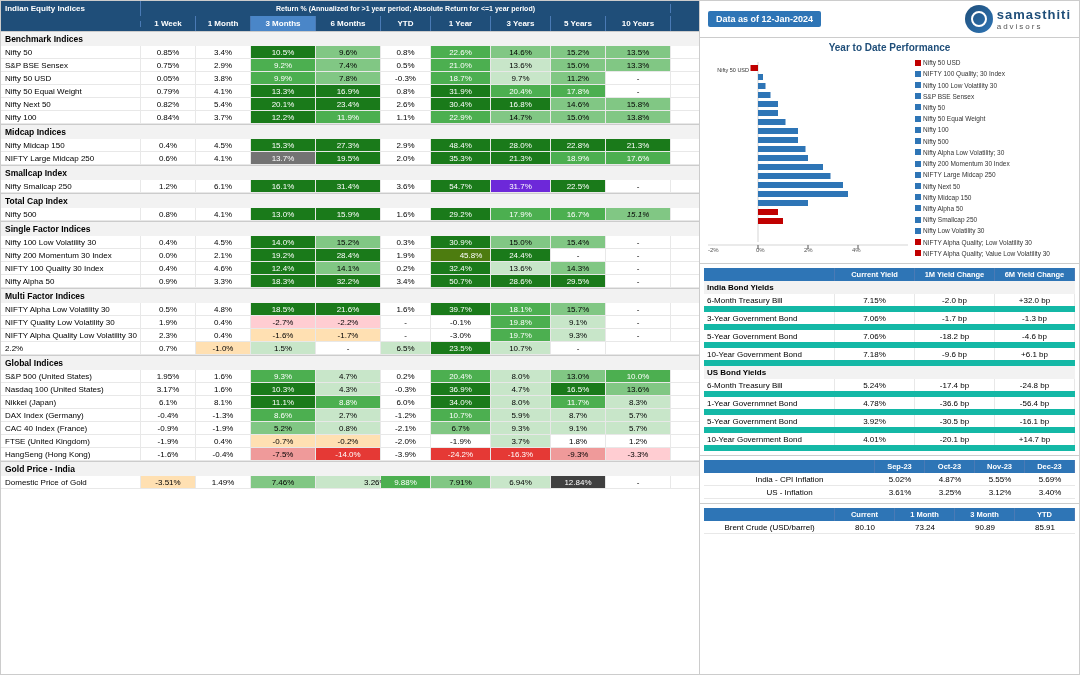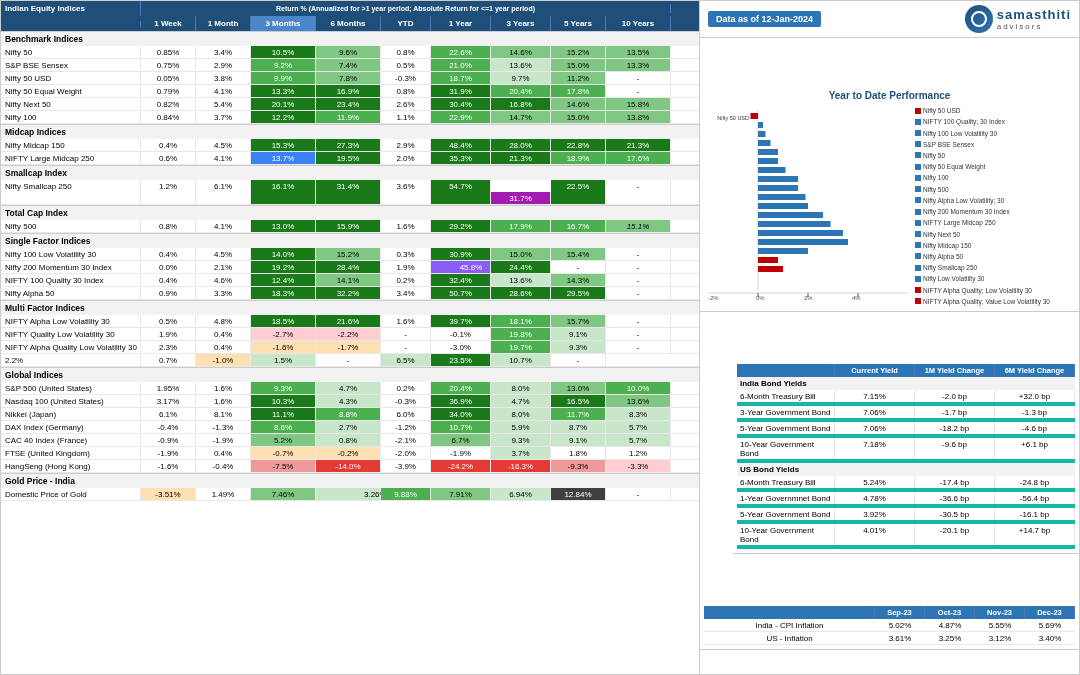--- a/index.html
+++ b/index.html
@@ -21,21 +21,20 @@
       flex-shrink: 0;
       border: 1px solid #ccc;
     }
     .right-panel {
       width: 380px;
       flex-shrink: 0;
       display: flex;
       flex-direction: column;
       border: 1px solid #ccc;
       border-left: none;
-      gap: 48px;
     }
     
     .table-header-row {
       background: #1f4e79;
       color: white;
       display: grid;
       grid-template-columns: 140px 55px 55px 65px 65px 50px 60px 60px 55px 65px;
       align-items: center;
     }
     .table-header-row .col-header {
@@ -135,42 +134,41 @@
     .legend-dot {
       width: 6px;
       height: 6px;
       background: #2e75b6;
       flex-shrink: 0;
     }
     
     .bonds-section {
       padding: 4px;
       border-bottom: 1px solid #ccc;
-      margin-left: 33px;
     }
     .bonds-header {
       display: grid;
       grid-template-columns: 1fr 80px 80px 80px;
       background: #2e75b6;
       color: white;
       font-size: 7.5px;
       font-weight: bold;
     }
     .bonds-header .bh { padding: 2px 3px; text-align: center; border-right: 1px solid #4a7ab5; }
     .bonds-header .bh:first-child { text-align: left; }
     .bond-section-title {
       font-weight: bold;
       font-size: 8px;
       padding: 2px 3px;
       background: #f2f2f2;
     }
     .bond-row {
       display: grid;
       grid-template-columns: 1fr 80px 80px 80px;
-      border-bottom: 4px solid #14b8a6;
+      border-bottom: 6px solid #14b8a6;
       font-size: 8px;
     }
     .bond-row .bc { padding: 1.5px 3px; text-align: center; border-right: 1px solid #e8e8e8; }
     .bond-row .bc:first-child { text-align: left; }
     
     .inflation-section {
       padding: 4px;
       border-bottom: 1px solid #ccc;
     }
     .inflation-header {
@@ -318,38 +316,38 @@
           <div class="cell">2.9%</div>
           <div class="cell" style="background: rgb(26, 122, 26); color: white;">48.4%</div>
           <div class="cell" style="background: rgb(26, 122, 26); color: white;">28.0%</div>
           <div class="cell" style="background: rgb(26, 122, 26); color: white; text-align: center;">22.8%</div>
           <div class="cell" style="background: rgb(26, 122, 26); color: white;">21.3%</div>
         </div>
         <div class="data-row">
           <div class="cell">NIFTY Large Midcap 250</div>
           <div class="cell">0.6%</div>
           <div class="cell">4.1%</div>
-          <div class="cell" style="background: #3b82f6; color: white;">13.7%</div>
+          <div class="cell" style="background: #737373; color: white;">13.7%</div>
           <div class="cell" style="background: rgb(26, 122, 26); color: white;">19.5%</div>
           <div class="cell">2.0%</div>
           <div class="cell" style="background: rgb(26, 122, 26); color: white;">35.3%</div>
           <div class="cell" style="background: rgb(26, 122, 26); color: white;">21.3%</div>
           <div class="cell" style="background: rgb(76, 175, 80); color: white;">18.9%</div>
           <div class="cell" style="background: rgb(76, 175, 80); color: white;">17.6%</div>
         </div>
         <div class="section-title">Smallcap Index</div>
         <div class="data-row">
           <div class="cell">Nifty Smallcap 250</div>
           <div class="cell">1.2%</div>
           <div class="cell">6.1%</div>
           <div class="cell" style="background: rgb(26, 122, 26); color: white;">16.1%</div>
           <div class="cell" style="background: rgb(26, 122, 26); color: white;">31.4%</div>
           <div class="cell">3.6%</div>
           <div class="cell" style="background: rgb(26, 122, 26); color: white;">54.7%</div>
-          <div class="cell" style="background: #a21caf; color: white; margin-top: 12px;">31.7%</div>
+          <div class="cell" style="background: #6d28d9; color: white;">31.7%</div>
           <div class="cell" style="background: rgb(26, 122, 26); color: white;">22.5%</div>
           <div class="cell">-</div>
         </div>
         <div class="section-title">Total Cap Index</div>
         <div class="data-row">
           <div class="cell">Nifty 500</div>
           <div class="cell">0.8%</div>
           <div class="cell">4.1%</div>
           <div class="cell" style="background: rgb(26, 122, 26); color: white;">13.0%</div>
           <div class="cell" style="background: rgb(26, 122, 26); color: white;">15.9%</div>
@@ -372,21 +370,21 @@
           <div class="cell" style="background: rgb(129, 199, 132); color: black;">15.4%</div>
           <div class="cell">-</div>
         </div>
         <div class="data-row">
           <div class="cell">Nifty 200 Momentum 30 Index</div>
           <div class="cell">0.0%</div>
           <div class="cell">2.1%</div>
           <div class="cell" style="background: rgb(26, 122, 26); color: white;">19.2%</div>
           <div class="cell" style="background: rgb(26, 122, 26); color: white;">28.4%</div>
           <div class="cell">1.9%</div>
-          <div class="cell" style="background: #8b5cf6; color: white; padding-left: 23px;">45.8%</div>
+          <div class="cell" style="background: #4d7c0f; color: white; padding-left: 23px;">45.8%</div>
           <div class="cell" style="background: rgb(26, 122, 26); color: white;">24.4%</div>
           <div class="cell">-</div>
           <div class="cell">-</div>
         </div>
         <div class="data-row">
           <div class="cell">NIFTY 100 Quality 30 Index</div>
           <div class="cell">0.4%</div>
           <div class="cell">4.6%</div>
           <div class="cell" style="background: rgb(26, 122, 26); color: white;">12.4%</div>
           <div class="cell" style="background: rgb(129, 199, 132); color: black;">14.1%</div>

